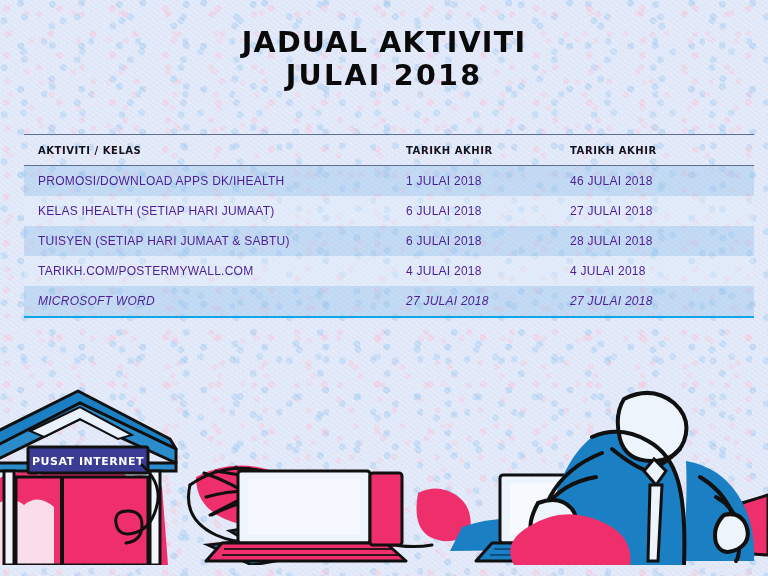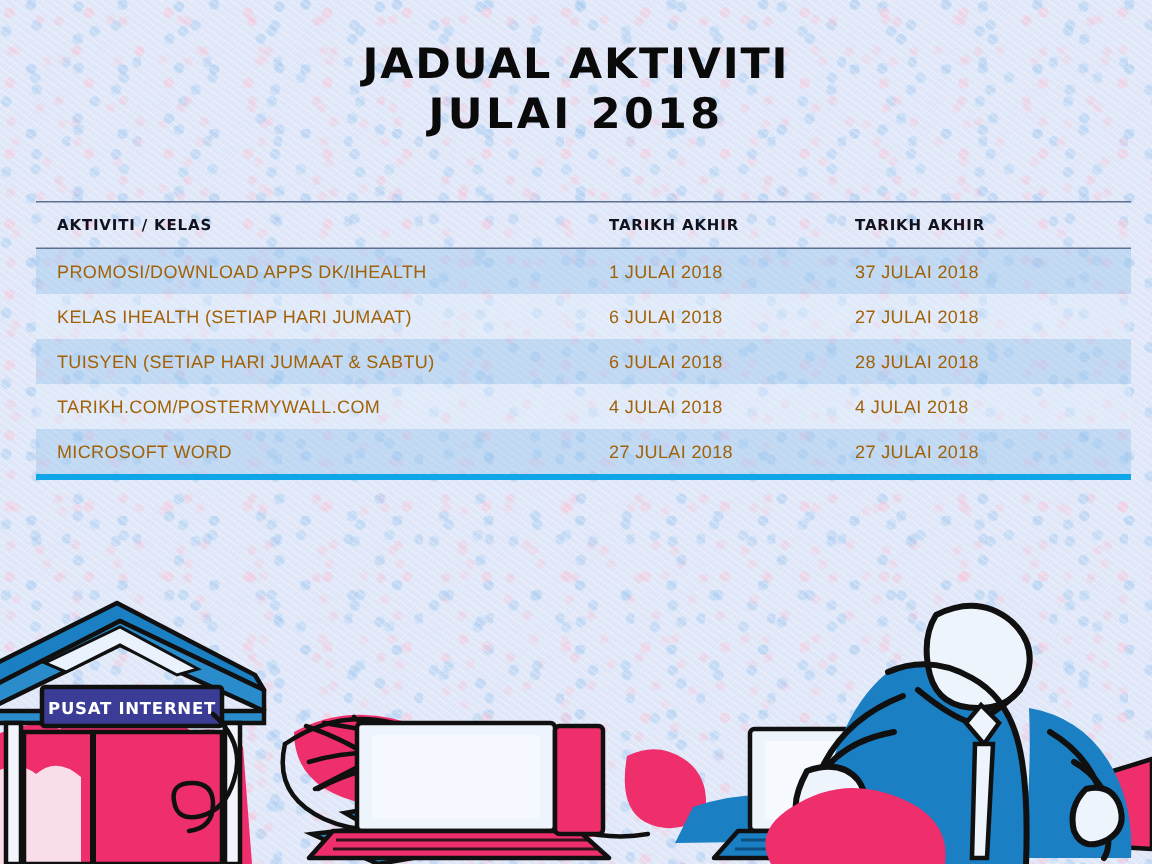--- a/index.html
+++ b/index.html
@@ -99,35 +99,35 @@
     text-align: left;
     padding: 10px 0 9px 14px;
     border-top: 1px solid #5f6f90;
     border-bottom: 1px solid #5f6f90;
     background: transparent;
   }
   .schedule tbody td {
     font-family: "Liberation Sans", sans-serif;
     font-size: 12px;
     letter-spacing: .25px;
-    color: #a16207;
+    color: #4c1d95;
     padding: 0 0 0 14px;
     height: 30px;
     vertical-align: middle;
     white-space: nowrap;
   }
   .schedule tbody tr.odd  td { background: rgba(150,196,236,.42); }
   .schedule tbody tr.even td { background: rgba(226,238,252,.40); }
-  .schedule tbody tr:last-child td { border-bottom: 4px solid #0ea5e9; }
+  .schedule tbody tr:last-child td { border-bottom: 2px solid #0ea5e9; font-style: italic; }
 
   
   .illustration {
     position: absolute;
     left: 0;
-    bottom: 0;
+    bottom: 11px;
     width: 768px;
     height: 180px;
     z-index: 4;
     text-decoration: underline;
   }
   .illustration svg { display: block; width: 768px; height: 180px; }
   .sign-text {
     font-family: "DejaVu Sans", sans-serif;
     font-size: 11px;
     font-weight: bold;
@@ -158,21 +158,21 @@
       <tr>
         <th>AKTIVITI / KELAS</th>
         <th>TARIKH AKHIR</th>
         <th>TARIKH AKHIR</th>
       </tr>
     </thead>
     <tbody>
       <tr class="odd">
         <td>PROMOSI/DOWNLOAD APPS DK/IHEALTH</td>
         <td>1  JULAI  2018</td>
-        <td>37 JULAI 2018</td>
+        <td>46 JULAI 2018</td>
       </tr>
       <tr class="even">
         <td>KELAS IHEALTH (SETIAP HARI JUMAAT)</td>
         <td>6 JULAI 2018</td>
         <td>27 JULAI 2018</td>
       </tr>
       <tr class="odd">
         <td>TUISYEN (SETIAP HARI JUMAAT &amp; SABTU)</td>
         <td>6 JULAI 2018</td>
         <td>28 JULAI 2018</td>

